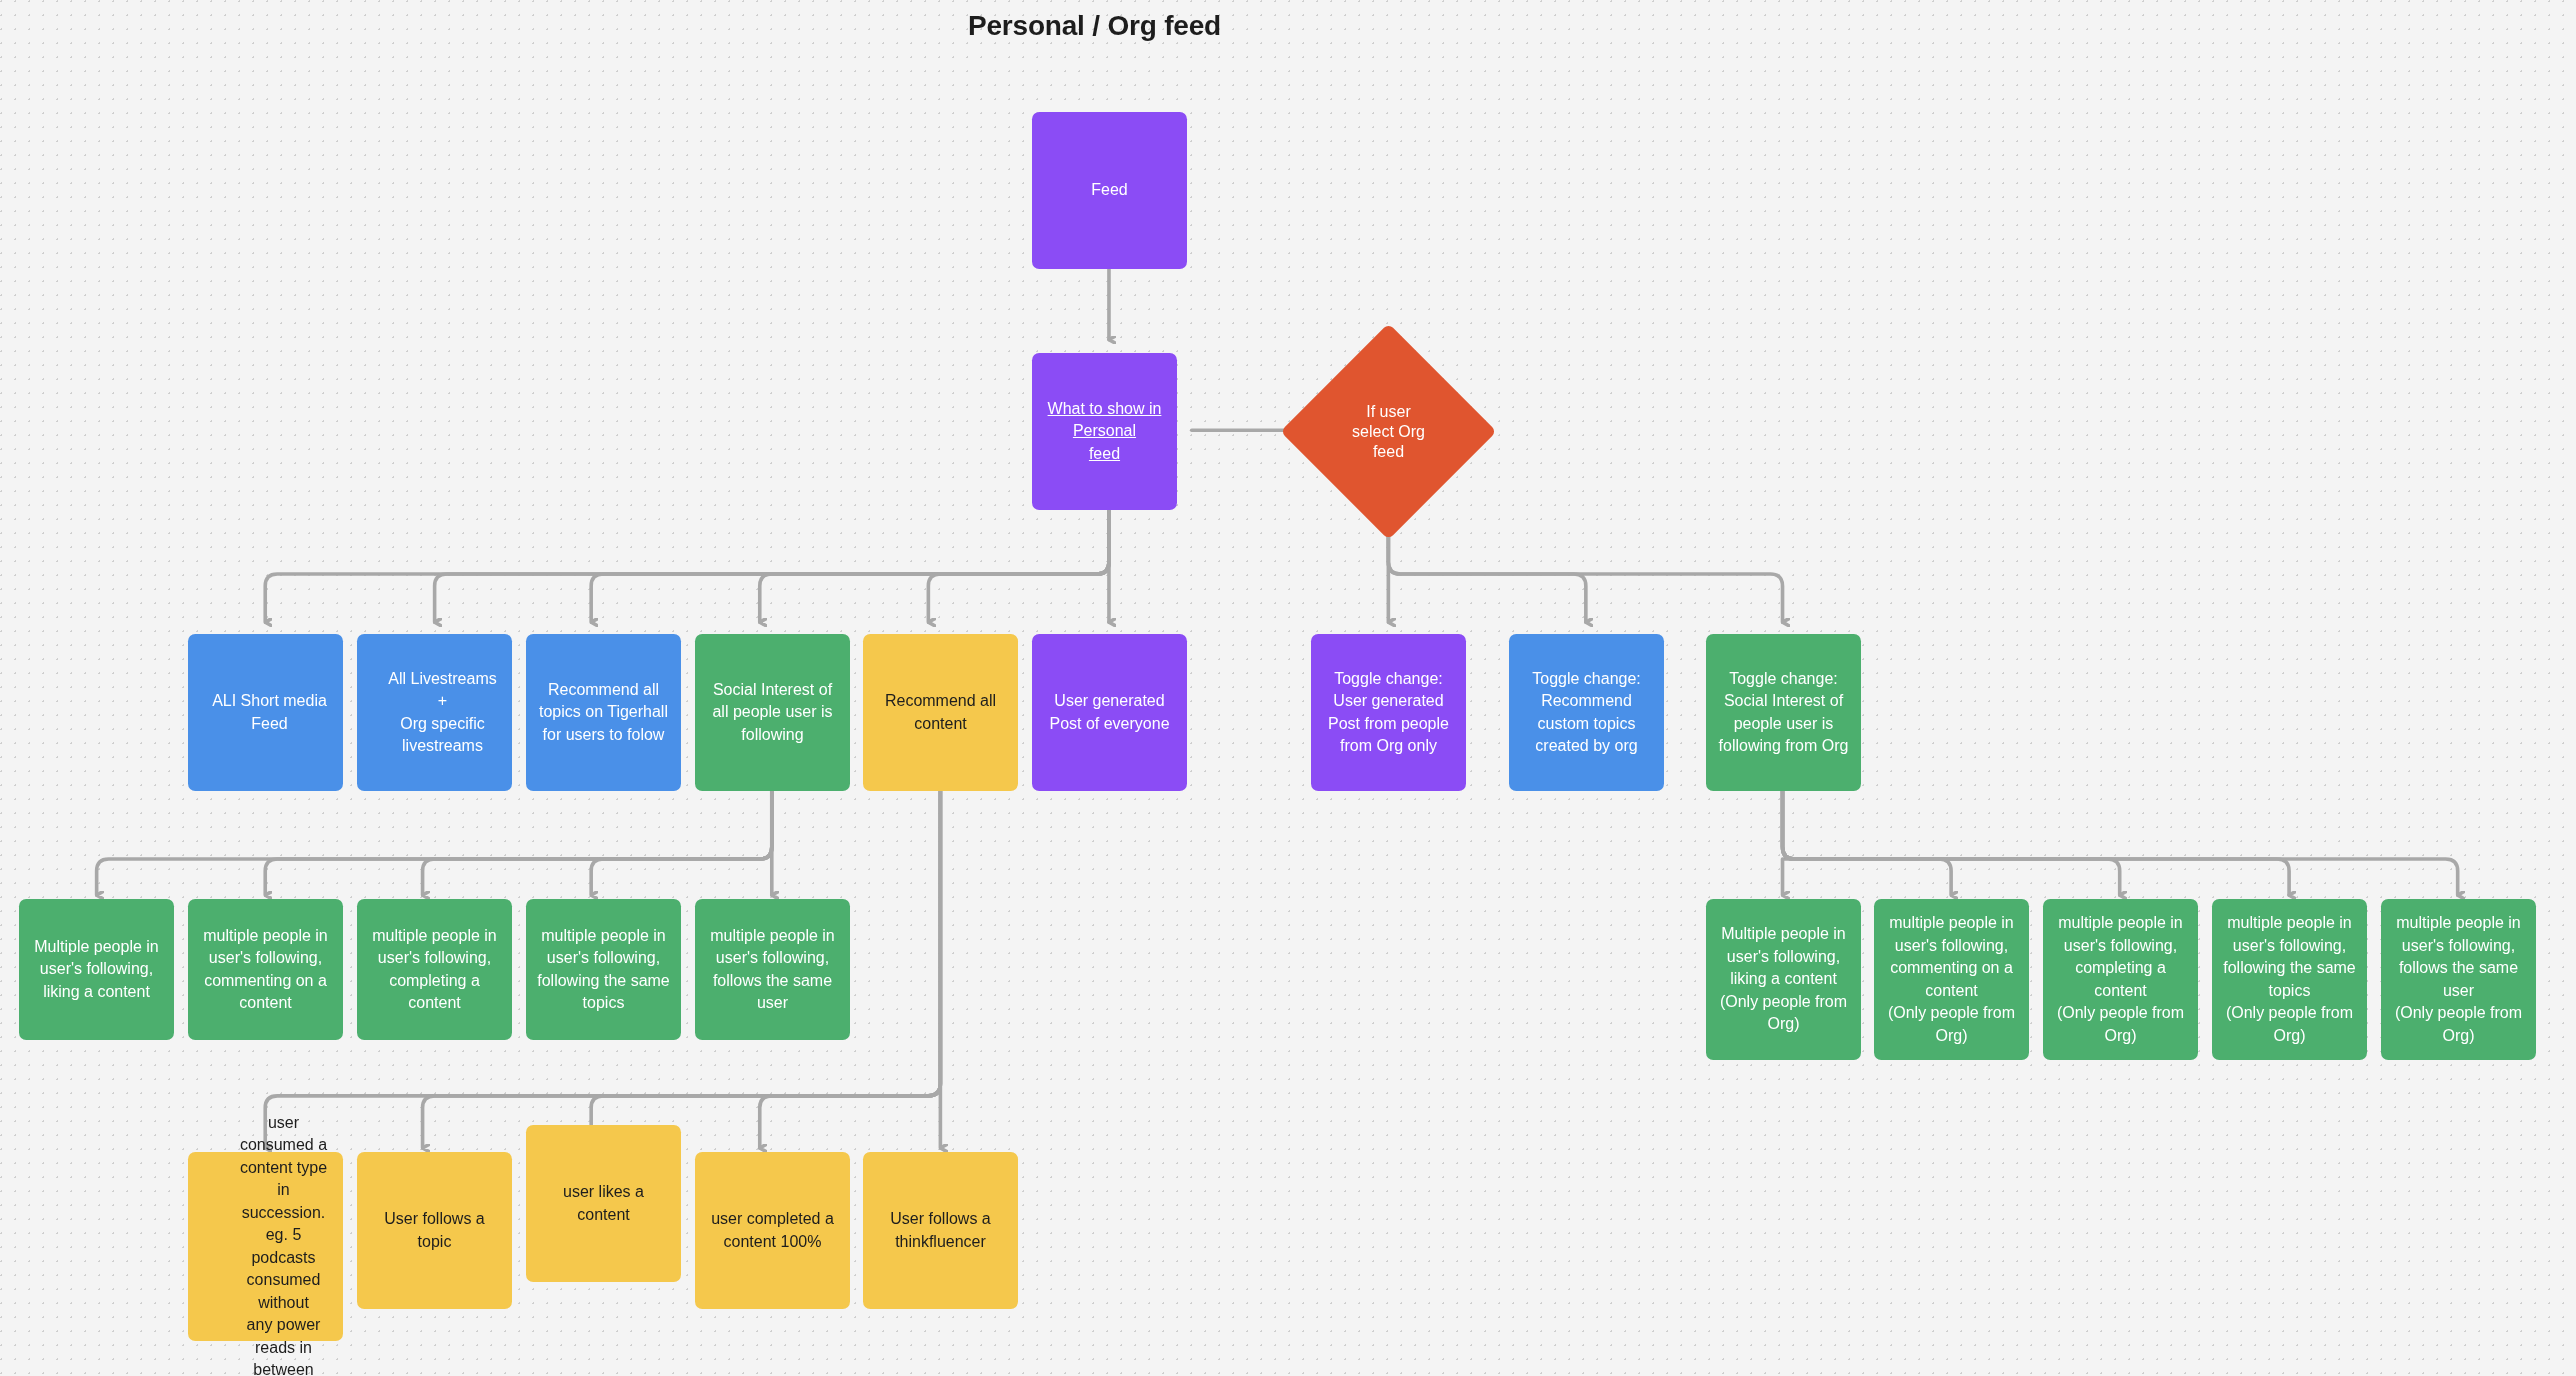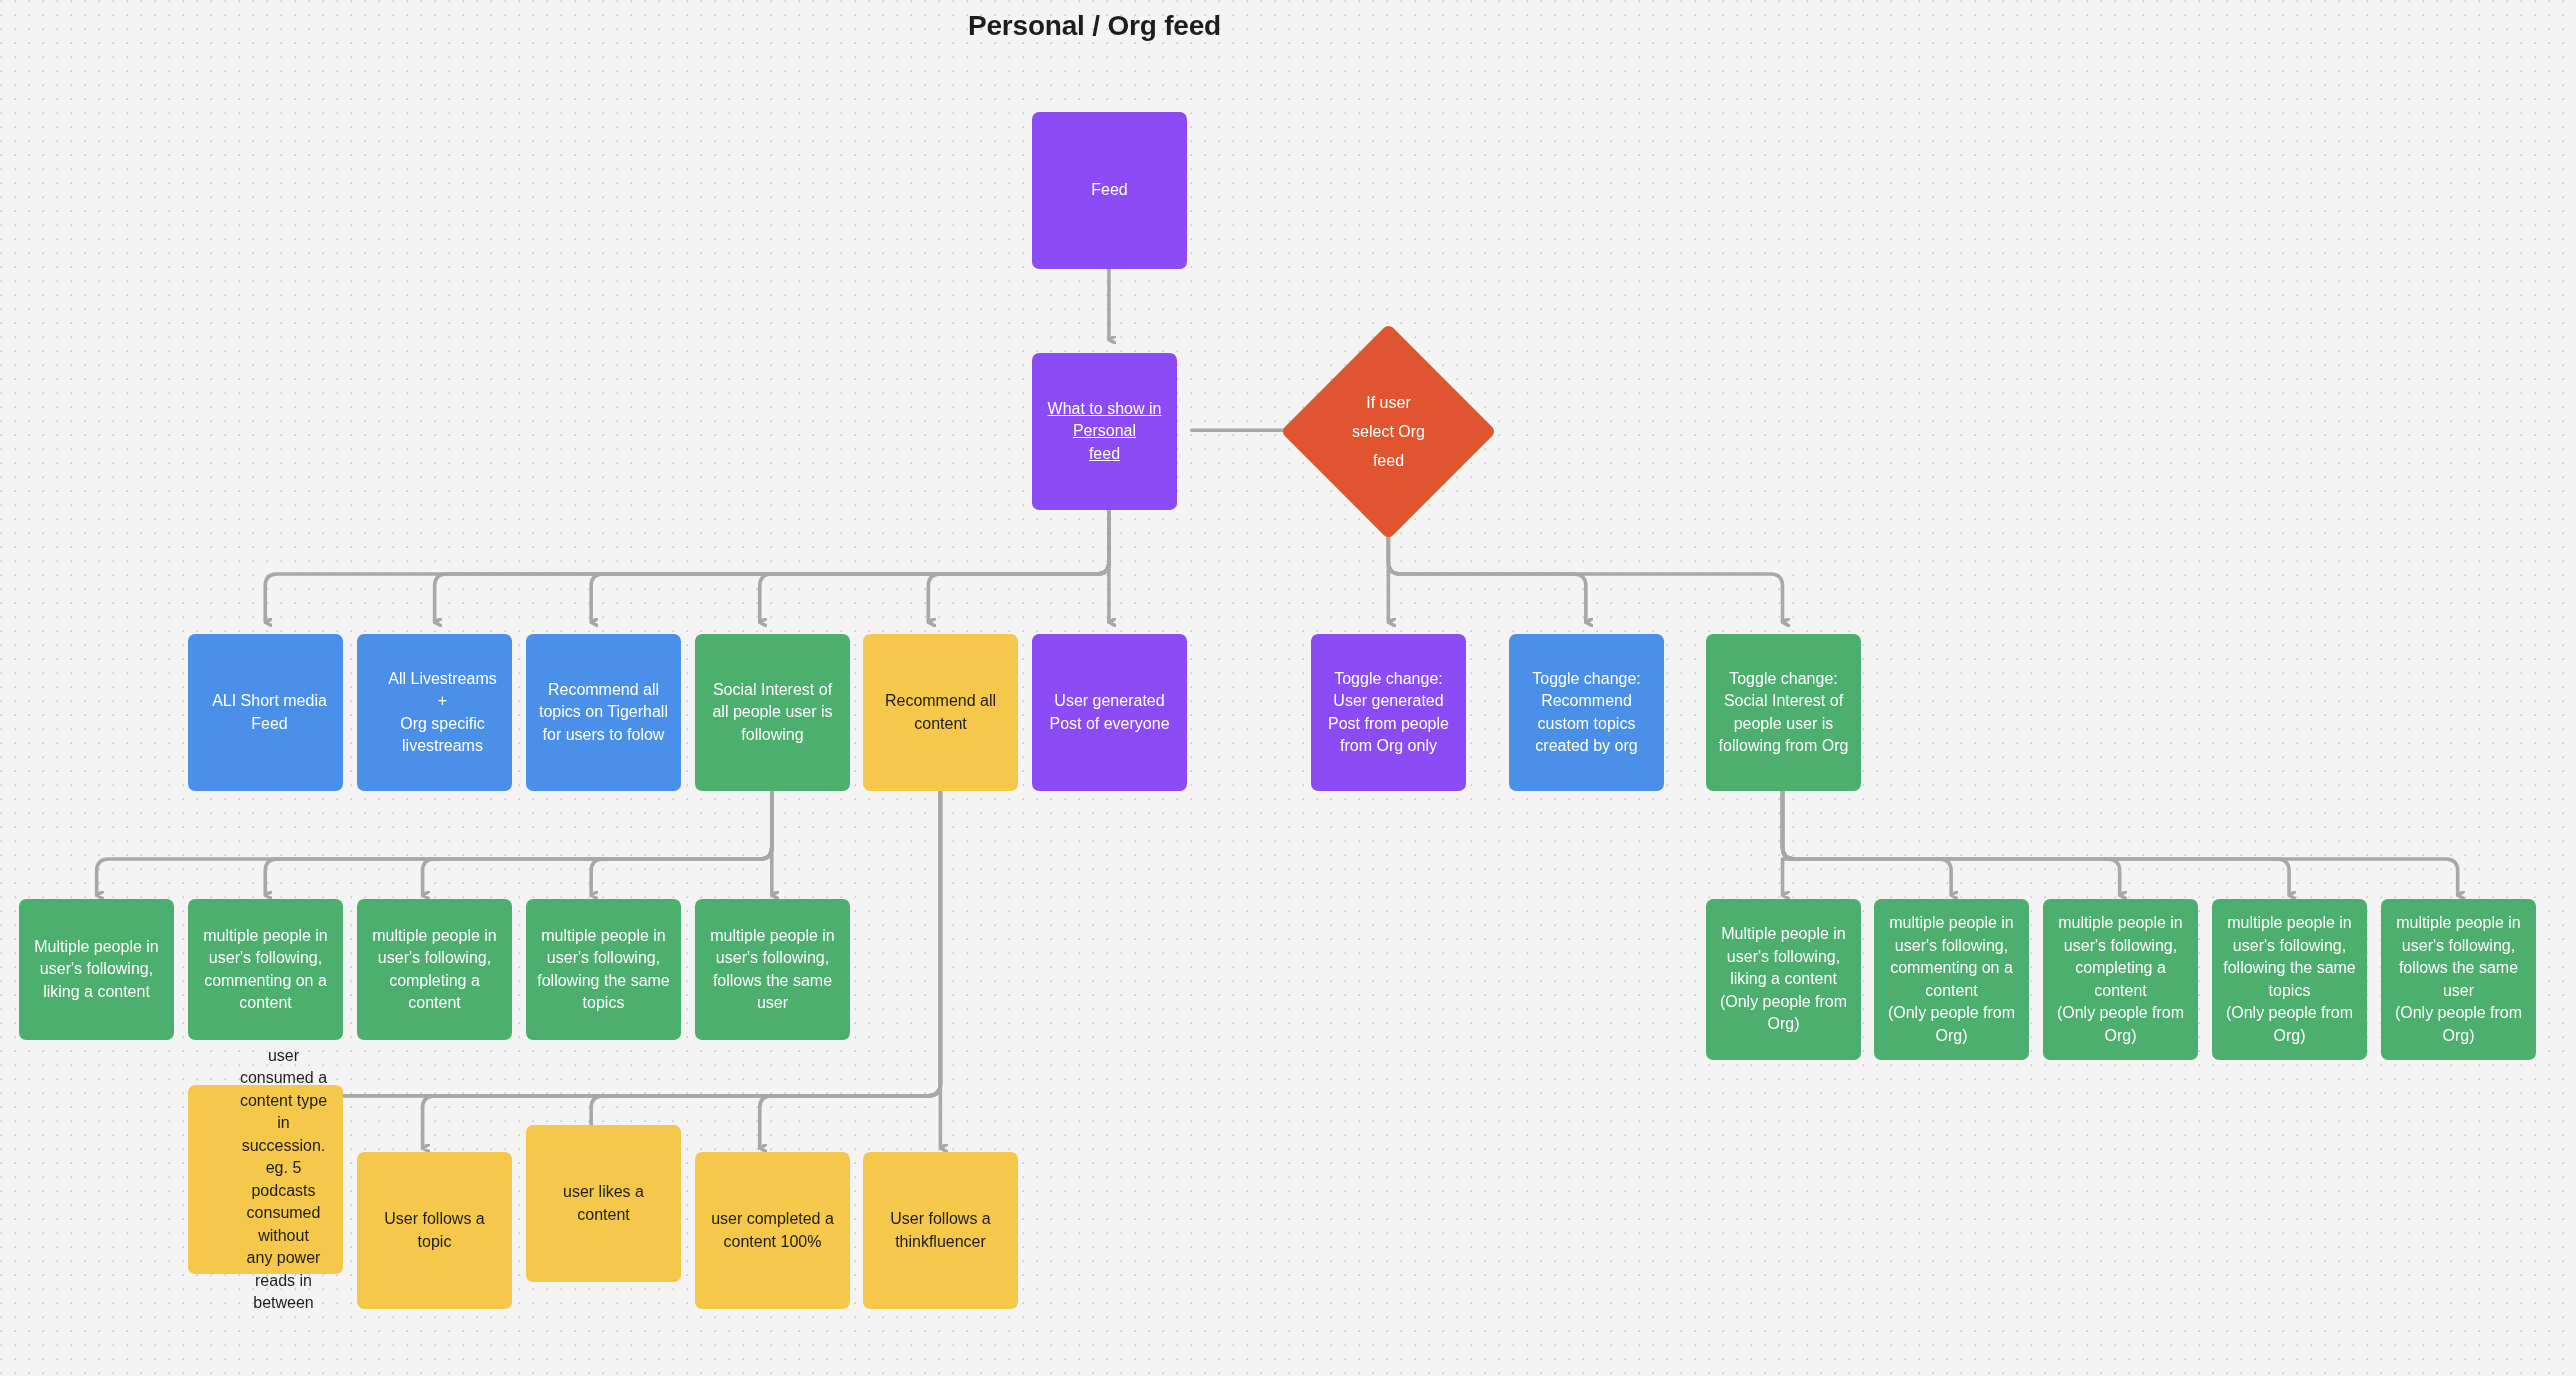--- a/index.html
+++ b/index.html
@@ -52,21 +52,21 @@
     display:flex;align-items:center;justify-content:center;
   }
   .diamond .dshape{
     position:absolute;left:0;top:0;width:100%;height:100%;
     background:#e0552f;
     transform:rotate(45deg);
     border-radius:6.4px;
   }
   .diamond .dtext{
     position:relative;
-    color:#fff;font-size:16px;line-height:29px;text-align:center;
+    color:#fff;font-size:16px;line-height:20px;text-align:center;
     white-space:pre-line;
     z-index:2;
   }
 </style>
 </head>
 <body>
 
 <div id="canvas">
 
   <div id="title">Personal / Org feed</div>
@@ -201,21 +201,21 @@
 topics
 (Only people from
 Org)</div>
   <div class="node n-green" style="left:2381px;top:899px;width:155px;height:161px;">multiple people in
 user's following,
 follows the same
 user
 (Only people from
 Org)</div>
 
-  <div class="node n-yellow" style="left:188px;top:1085px;width:155px;height:189px;padding-left:44px;">user consumed a
+  <div class="node n-yellow" style="left:188px;top:1152px;width:155px;height:189px;padding-left:44px;">user consumed a
 content type in
 succession. eg. 5
 podcasts
 consumed without
 any power reads in
 between</div>
   <div class="node n-yellow" style="left:357px;top:1152px;width:155px;height:157px;">User follows a
 topic</div>
   <div class="node n-yellow" style="left:526px;top:1125px;width:155px;height:157px;">user likes a
 content</div>

